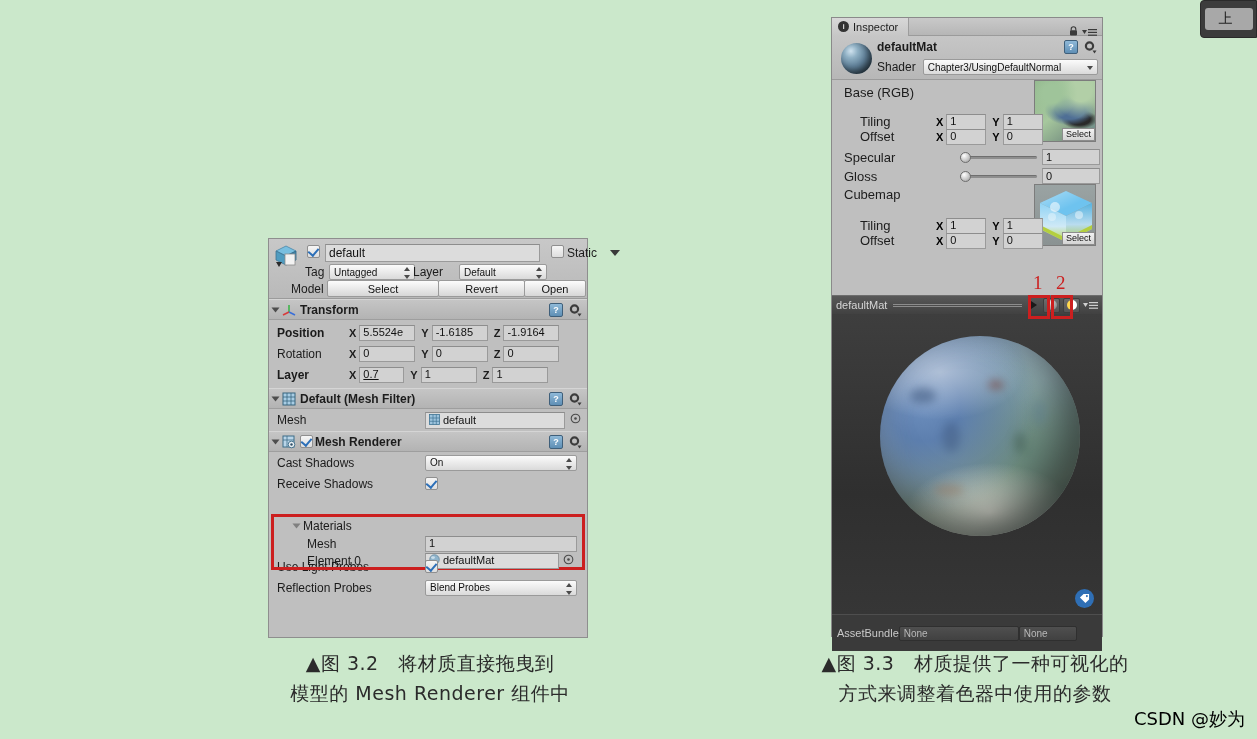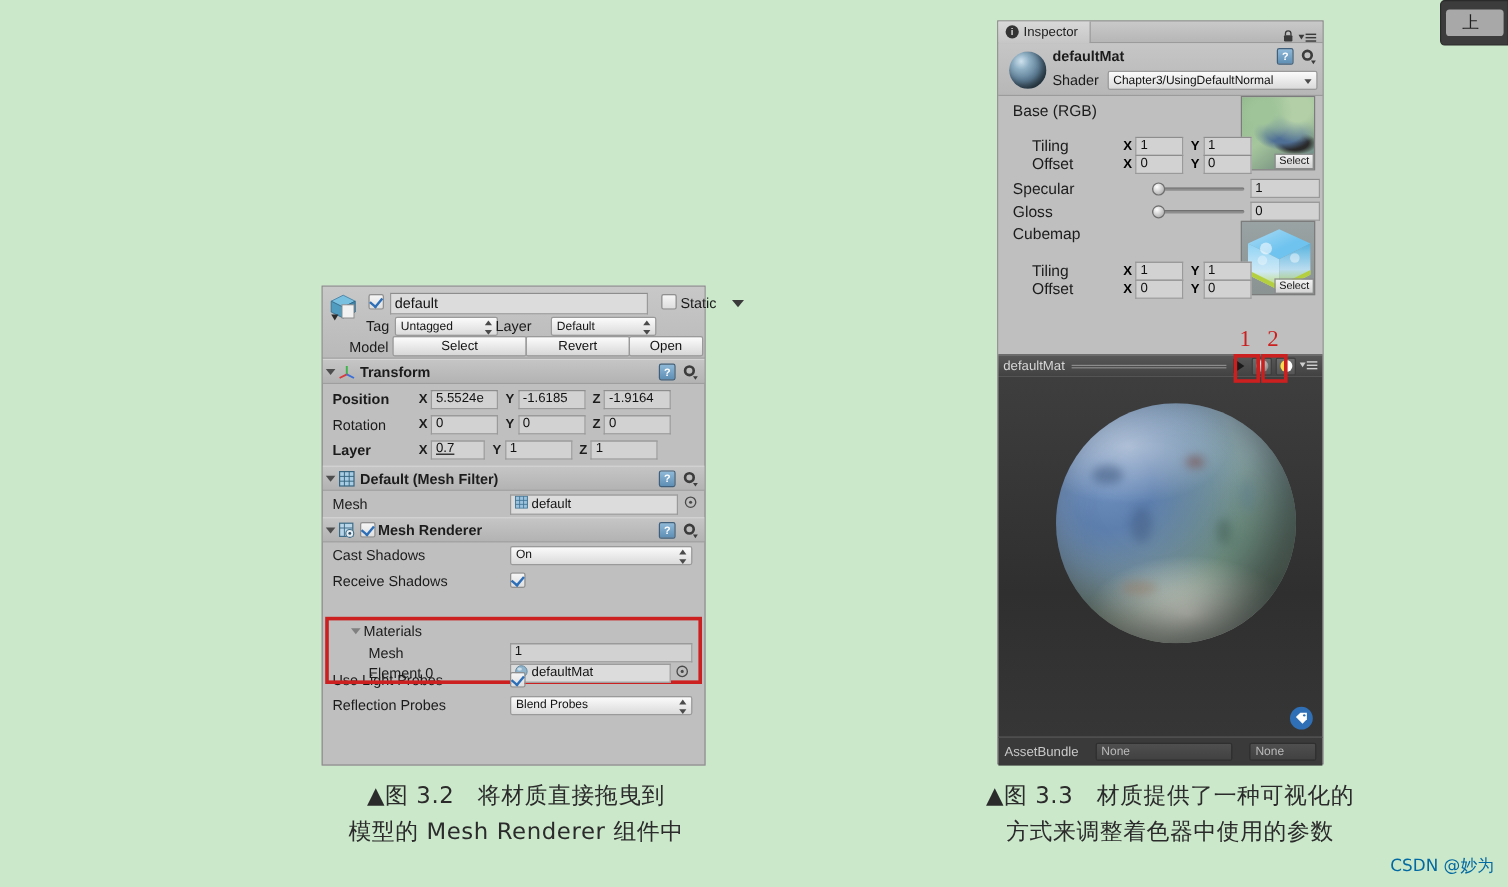--- a/index.html
+++ b/index.html
@@ -280,26 +280,26 @@
     box-shadow: inset -18px -20px 42px rgba(0,0,0,.55), inset 10px 8px 26px rgba(255,255,255,.12);
   }
   .sphere-blotch { position:absolute; border-radius:50%; filter: blur(4px); }
   .tag-badge {
     position:absolute; right:8px; bottom:6px;
     width:19px;height:19px;border-radius:50%;
     background:#2f6fb5;
     display:flex;align-items:center;justify-content:center;
   }
   .assetbundle-bar {
-    height:24px;
+    height:37px;
     background:#3a3a3a;
     border-top:1px solid #4e4e4e;
     display:flex; align-items:center;
     padding: 0 5px;
-    gap:14px;
+    gap:0;
     text-align:right;
   }
   .ab-lbl { font-size:11px; color:#c9c9c9; }
   .dark-popup {
     background: linear-gradient(#4f4f4f,#414141);
     border:1px solid #2f2f2f;
     border-radius:2px;
     height:15px; font-size:10px; color:#b9b9b9;
     display:flex;align-items:center;
     padding:0 13px 0 4px;
@@ -316,21 +316,21 @@
     font-size: 19px;
     color: #2b2b2b;
     line-height: 30px;
     letter-spacing: 0.5px;
   }
   #caption-left { left: 255px; top: 648px; width: 350px; }
   #caption-right { left: 775px; top: 648px; width: 400px; }
 
   #watermark {
     position:absolute; right: 12px; bottom: 8px;
-    font-size: 14px; color: #0369a1;
+    font-size: 18px; color: #000000;
     font-family: "DejaVu Sans", sans-serif;
   }
   #top-right-fragment {
     position:absolute; right:0; top:0;
     width: 57px; height: 38px;
     background: #3c3c3c;
     border: 1px solid #2a2a2a;
     border-radius: 4px 0 0 4px;
     display:flex; align-items:center; justify-content:center;
   }

